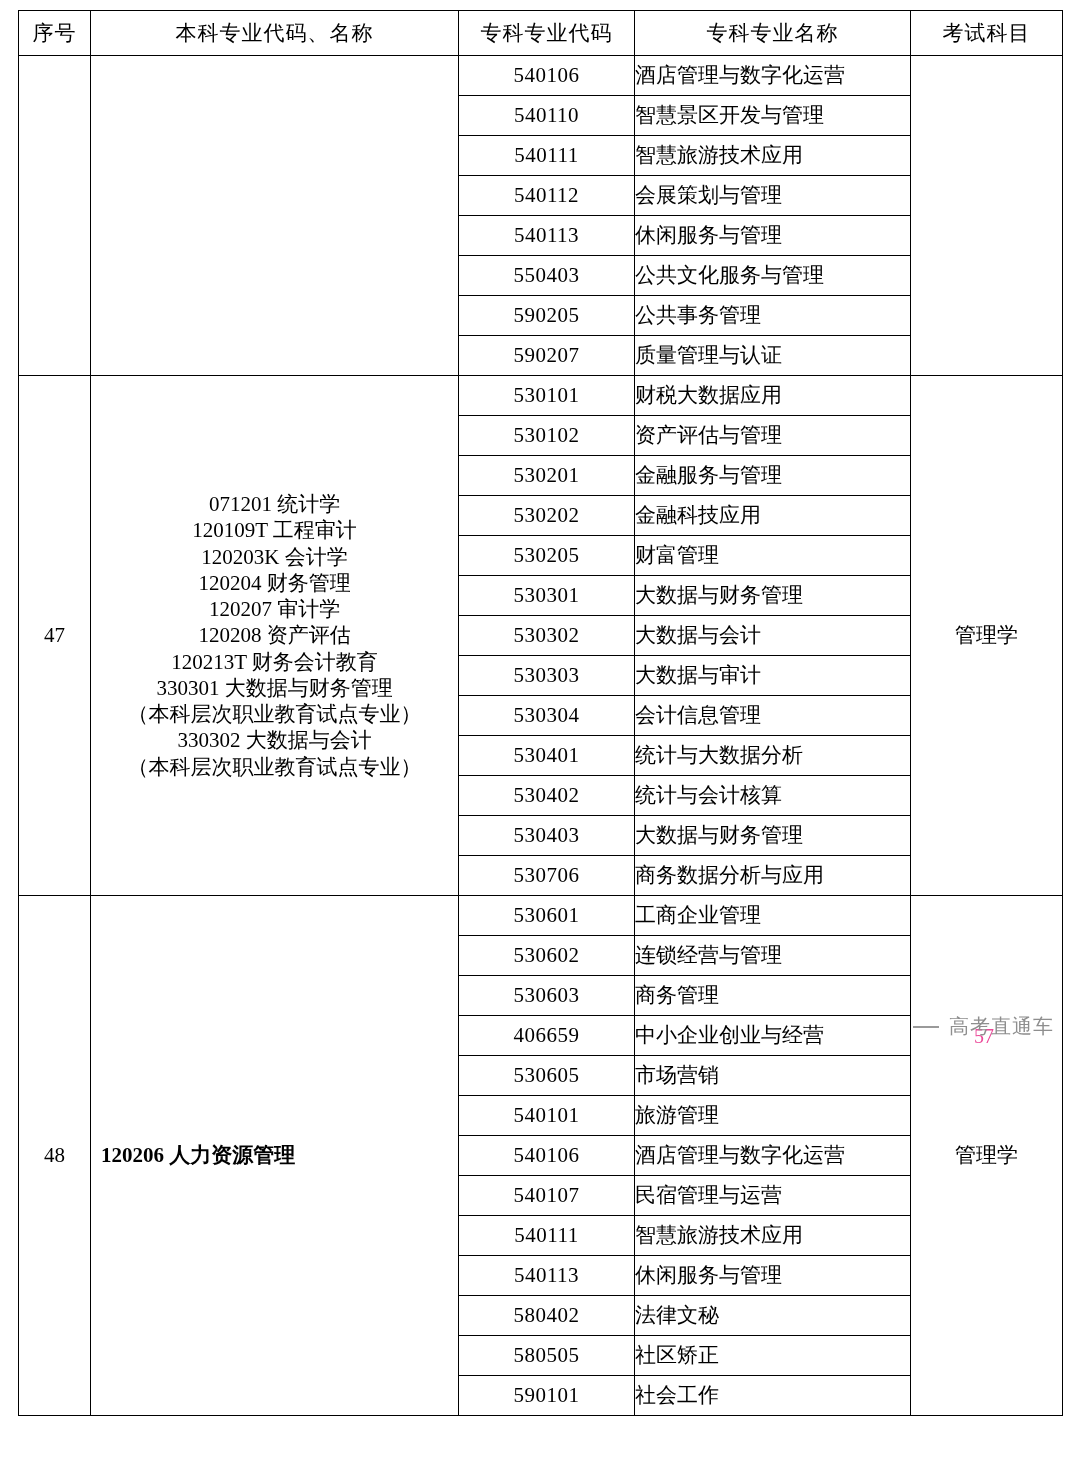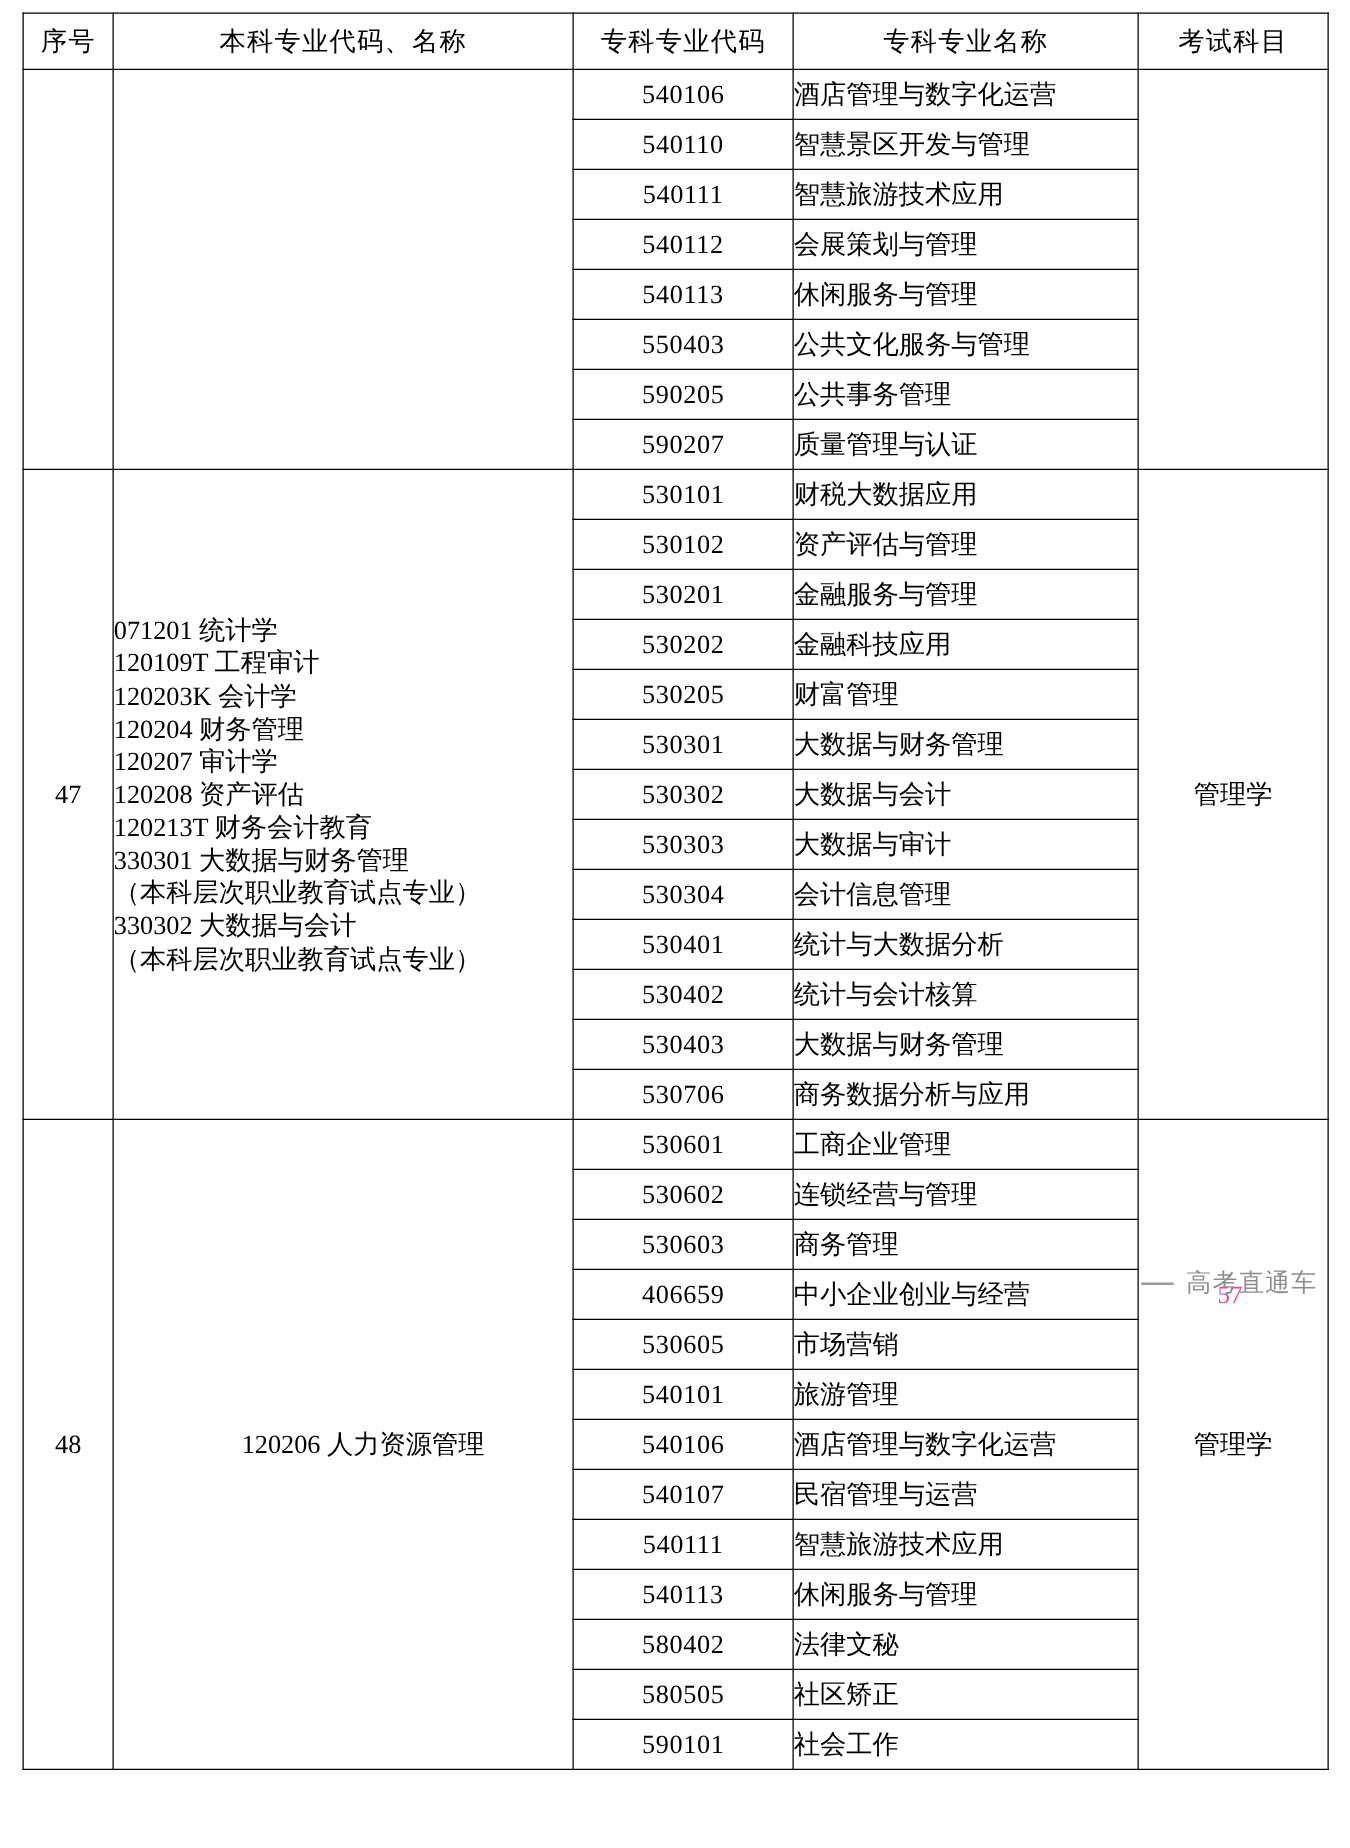--- a/index.html
+++ b/index.html
@@ -48,30 +48,31 @@
     height: 44px;
     font-size: 22px;
     font-weight: bold;
     letter-spacing: 1px;
   }
   td.seq {
     text-align: center;
     font-size: 22px;
   }
   td.bk {
-    text-align: left;
+    text-align: center;
     padding: 6px 10px 6px 14px;
     font-size: 21px;
     line-height: 1.62;
     white-space: pre-line;
   }
   td.bk.single {
-    text-align: center;
-    padding-left: 32px;
+    text-align: left;
+    padding-left: 10px;
     white-space: nowrap;
+    font-weight: bold;
   }
   td.code {
     text-align: center;
     font-size: 21px;
     height: 39px;
     letter-spacing: 0.5px;
   }
   td.name {
     text-align: left;
     padding-left: 14px;

